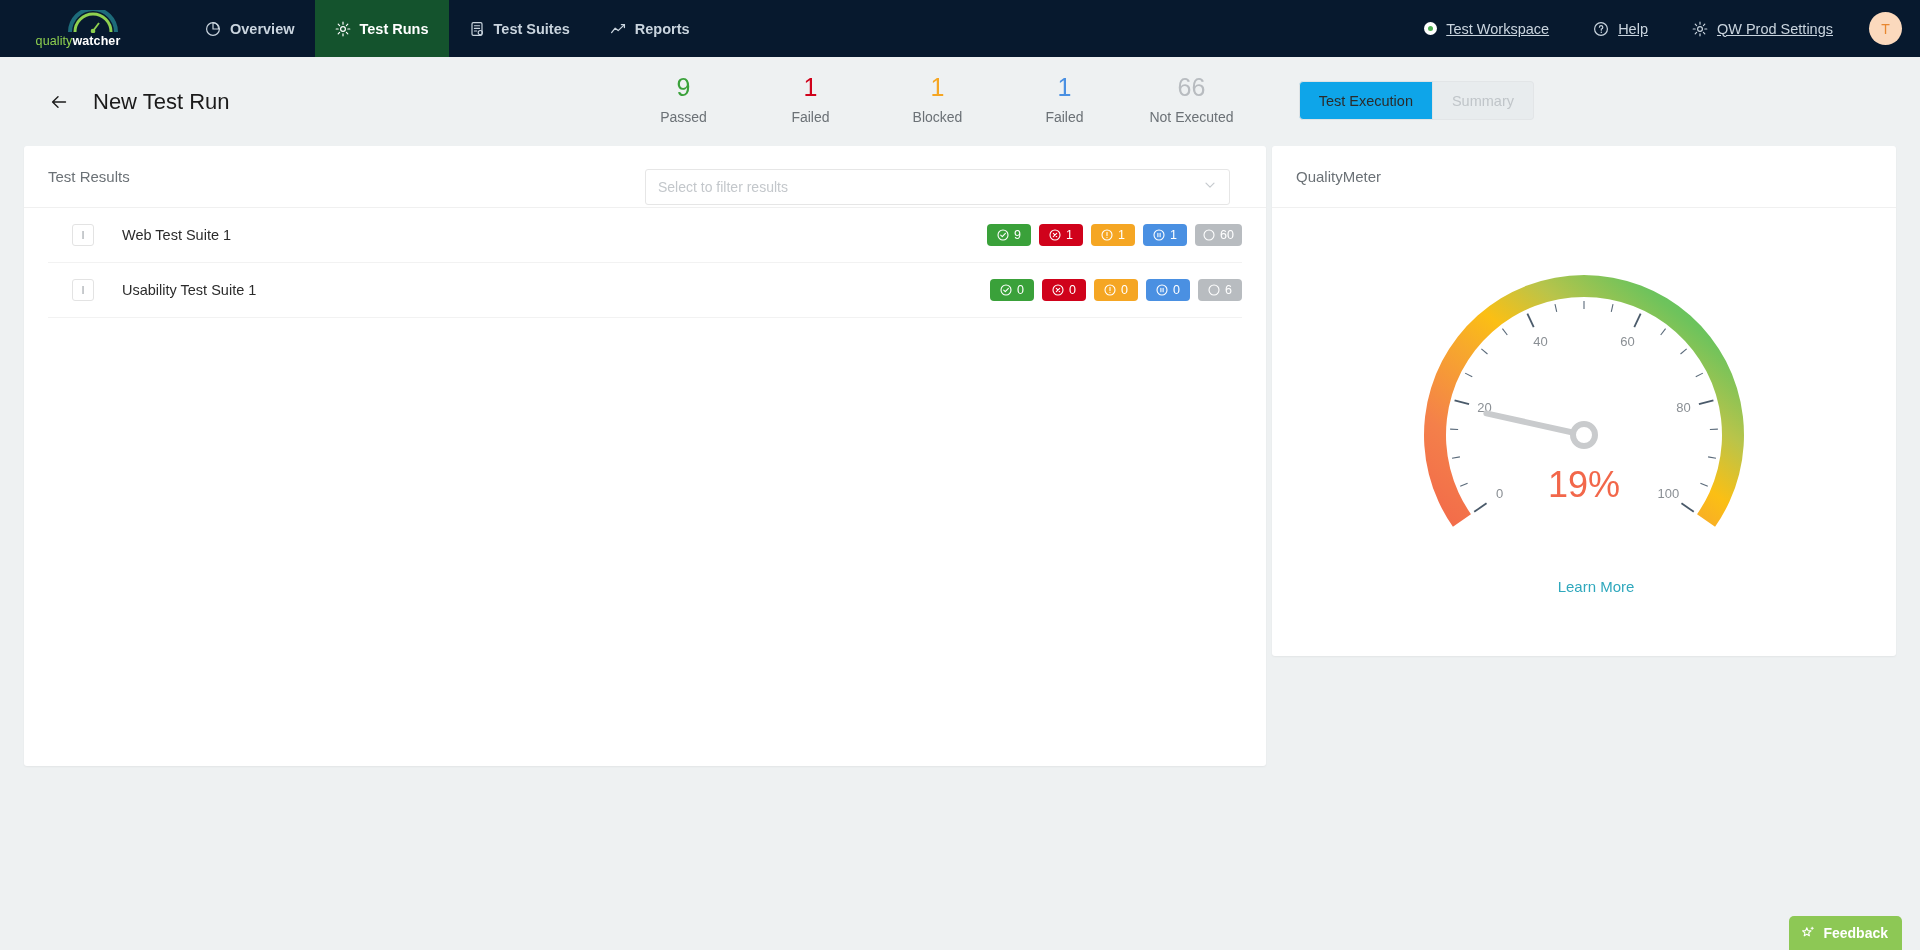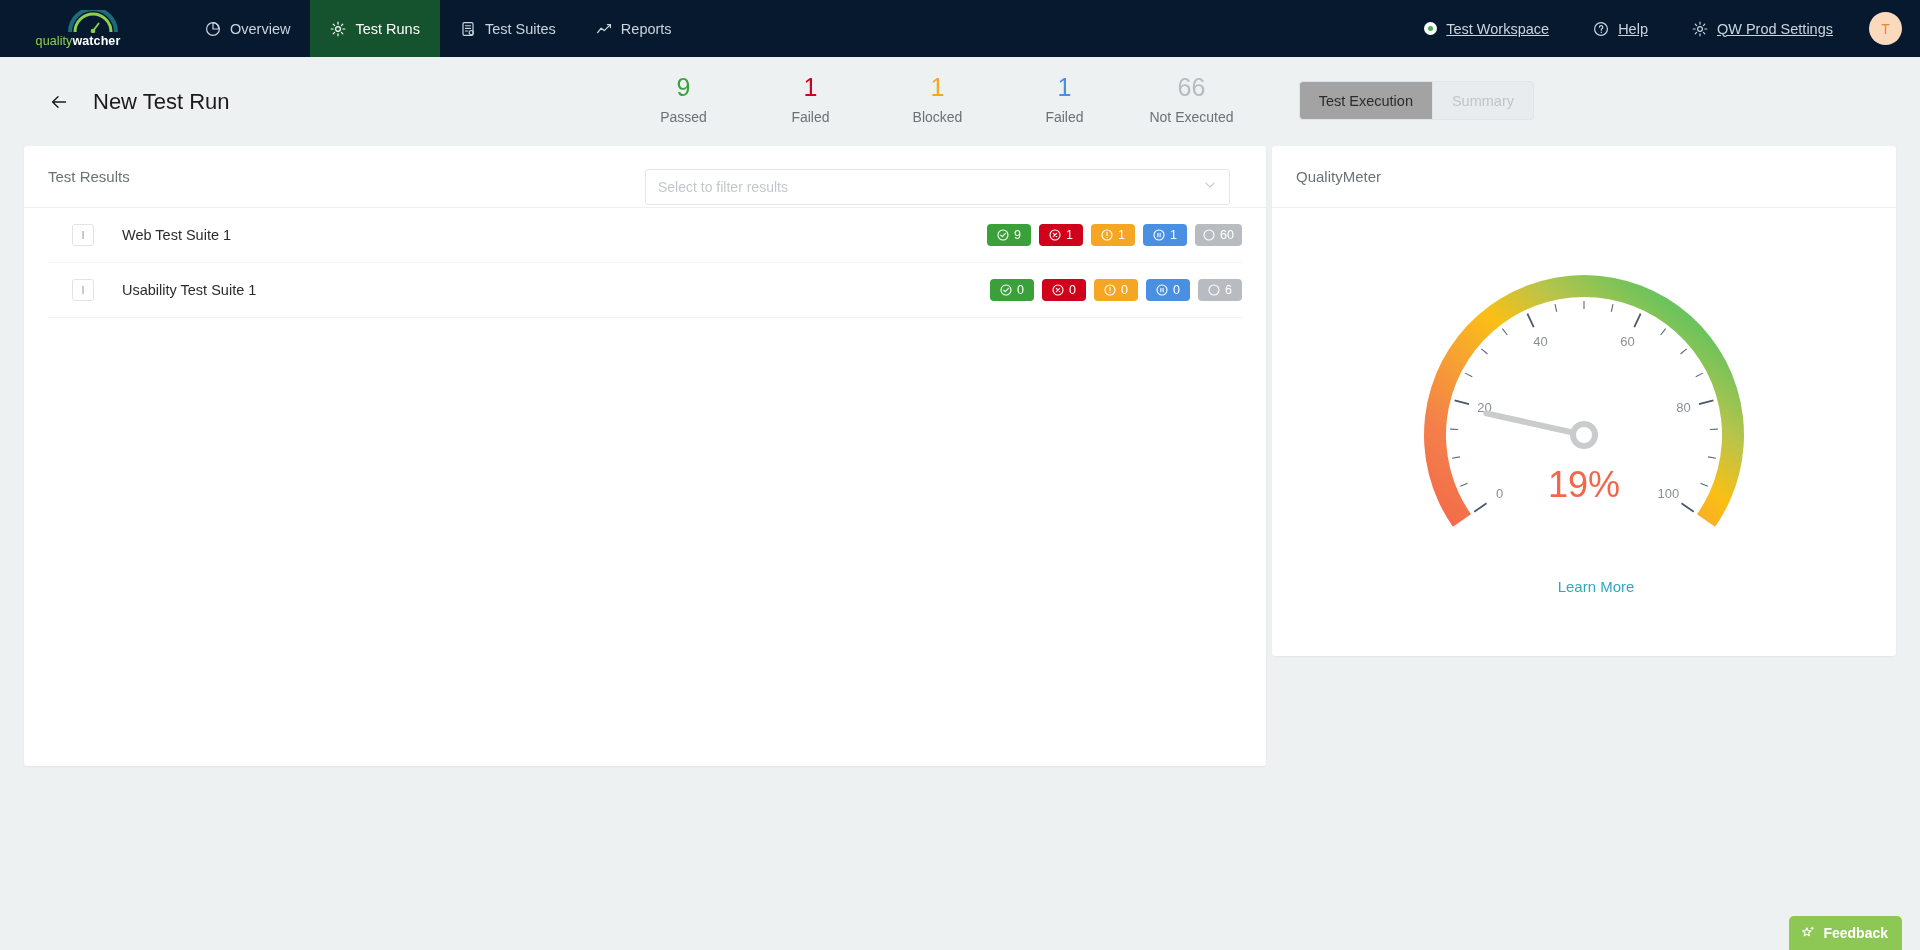--- a/index.html
+++ b/index.html
@@ -23,21 +23,21 @@
     width: 140px; display: flex; align-items: center;
     justify-content: center; padding-left: 16px;
     flex: 0 0 auto;
   }
   .logo { display: flex; flex-direction: column; align-items: flex-end; line-height: 1; }
   .logo-mark { width: 54px; height: 23px; display: block; }
   .logo-text { font-size: 12.5px; letter-spacing: .1px; margin-top: 2px; white-space: nowrap; }
   .logo-text .lt1 { color: #8fd14f; }
   .logo-text .lt2 { color: #ffffff; font-weight: bold; }
 
-  .nav-items { display: flex; align-items: center; margin-left: 45px; }
+  .nav-items { display: flex; align-items: center; margin-left: 45px; font-weight: bold; }
   .nav-item {
     display: flex; align-items: center; gap: 9px;
     padding: 0 20px; height: 57px;
     color: #c9d4de; font-size: 14.5px;
     cursor: pointer; white-space: nowrap;
   }
   .nav-item.active { background: #14532d; color: #ffffff; }
   .nav-item svg { display: block; }
 
   .nav-right { margin-left: auto; display: flex; align-items: center; padding-right: 18px; gap: 0; }
@@ -86,21 +86,21 @@
   }
   .seg {
     height: 39px; min-width: 86px; padding: 0 19px;
     display: flex; align-items: center; justify-content: center;
     font-size: 14.5px; border: 1px solid #e2e5e7;
     background: #e8ecee; color: #c0c5c9; cursor: pointer;
     white-space: nowrap;
   }
   .seg:first-child { border-radius: 4px 0 0 4px; }
   .seg:last-child { border-radius: 0 4px 4px 0; border-left: none; }
-  .seg.active { background: #a3a3a3; color: #2b2b2b; border-color: #dfe3e5; }
+  .seg.active { background: #0ea5e9; color: #2b2b2b; border-color: #dfe3e5; }
 
   
   .left-card {
     position: absolute; left: 24px; top: 146px;
     width: 1242px; height: 620px;
     background: #ffffff; border-radius: 3px;
     box-shadow: 0 1px 2px rgba(0,0,0,.05);
   }
   .left-head {
     height: 62px; display: flex; align-items: center;

